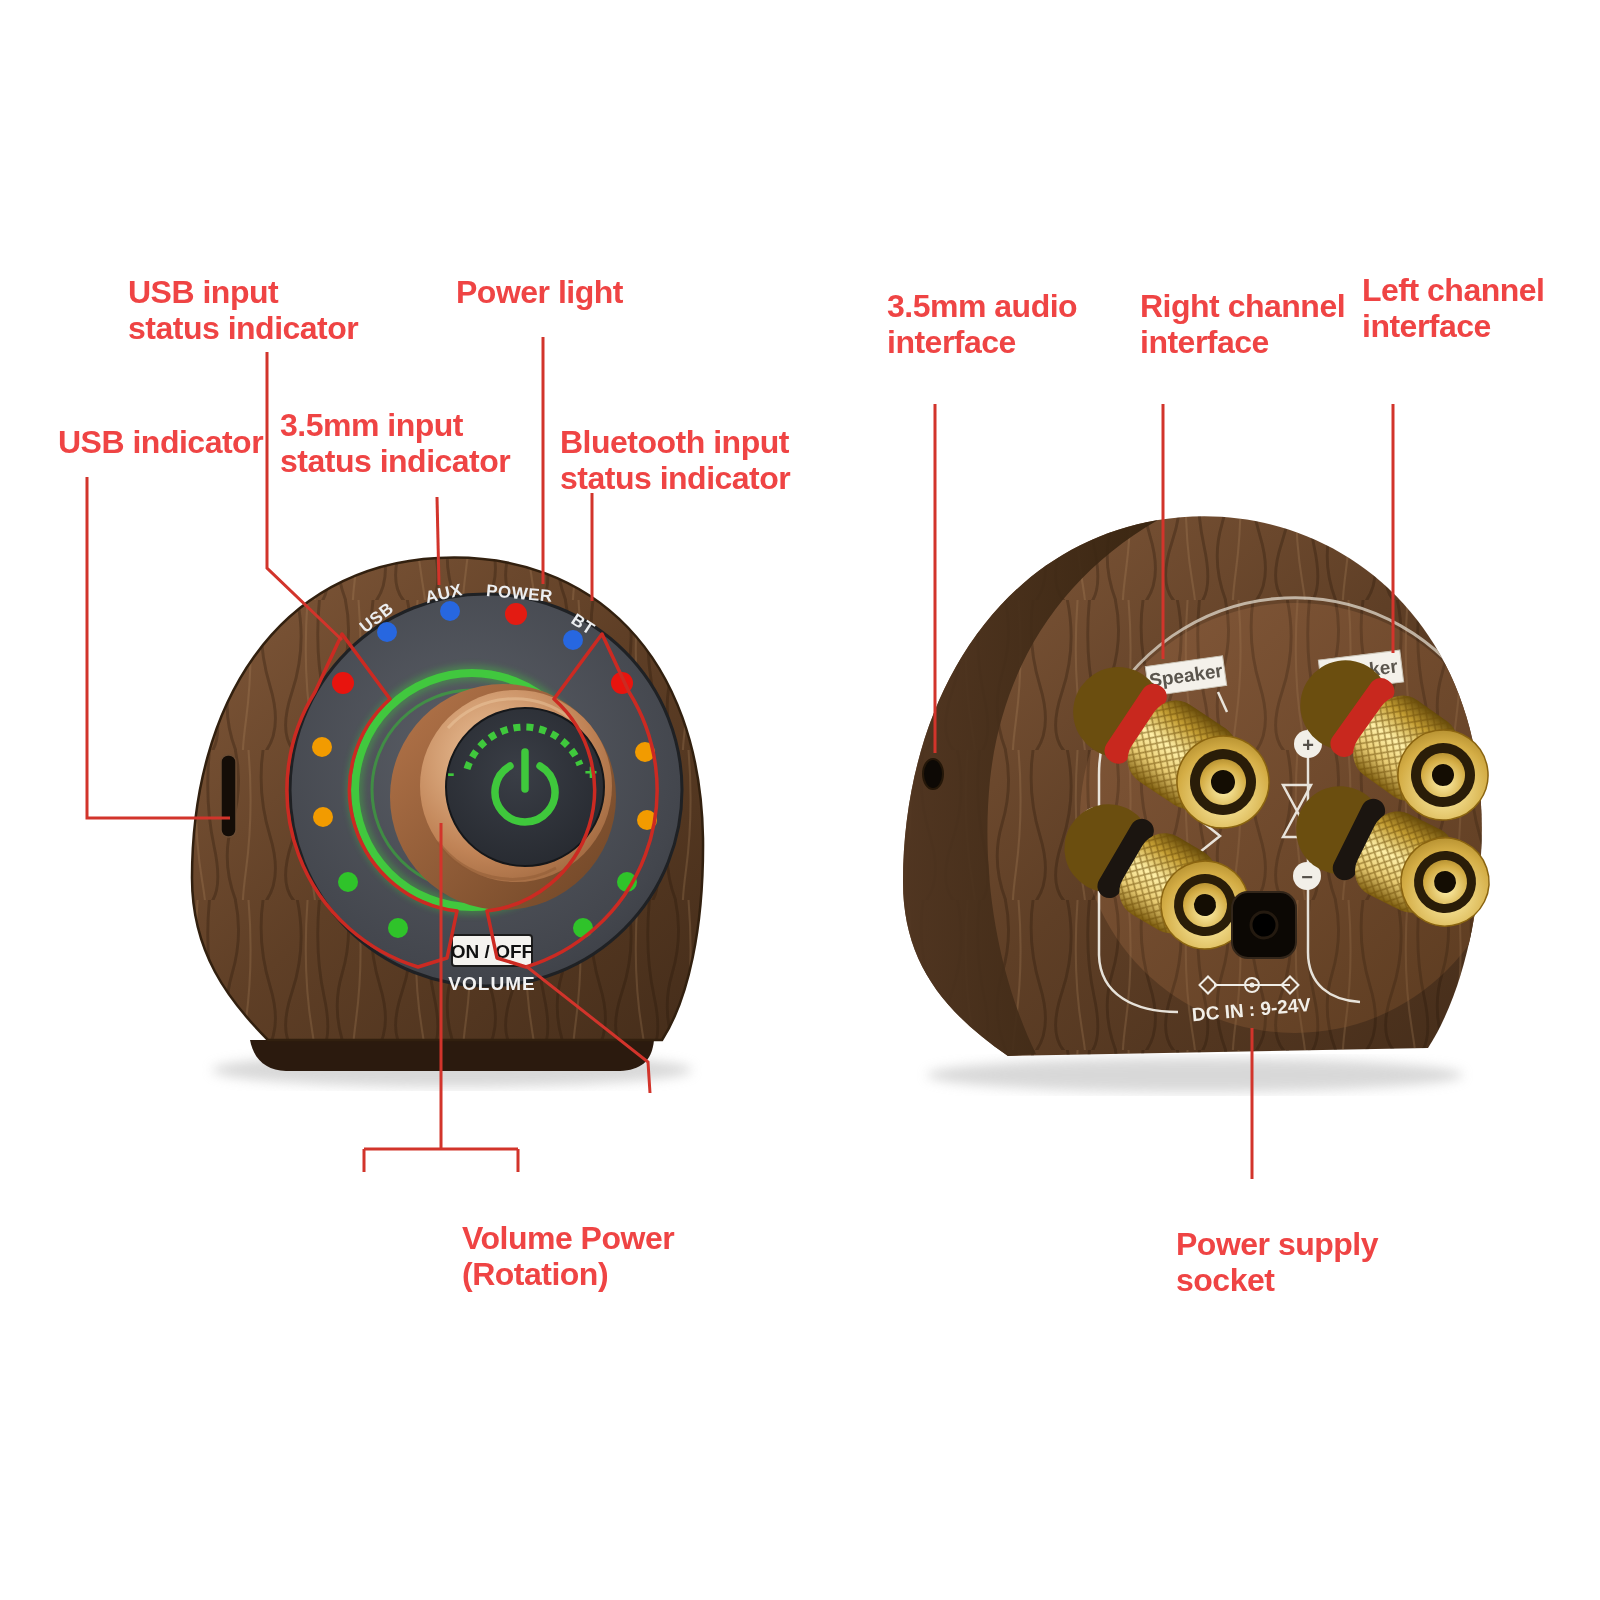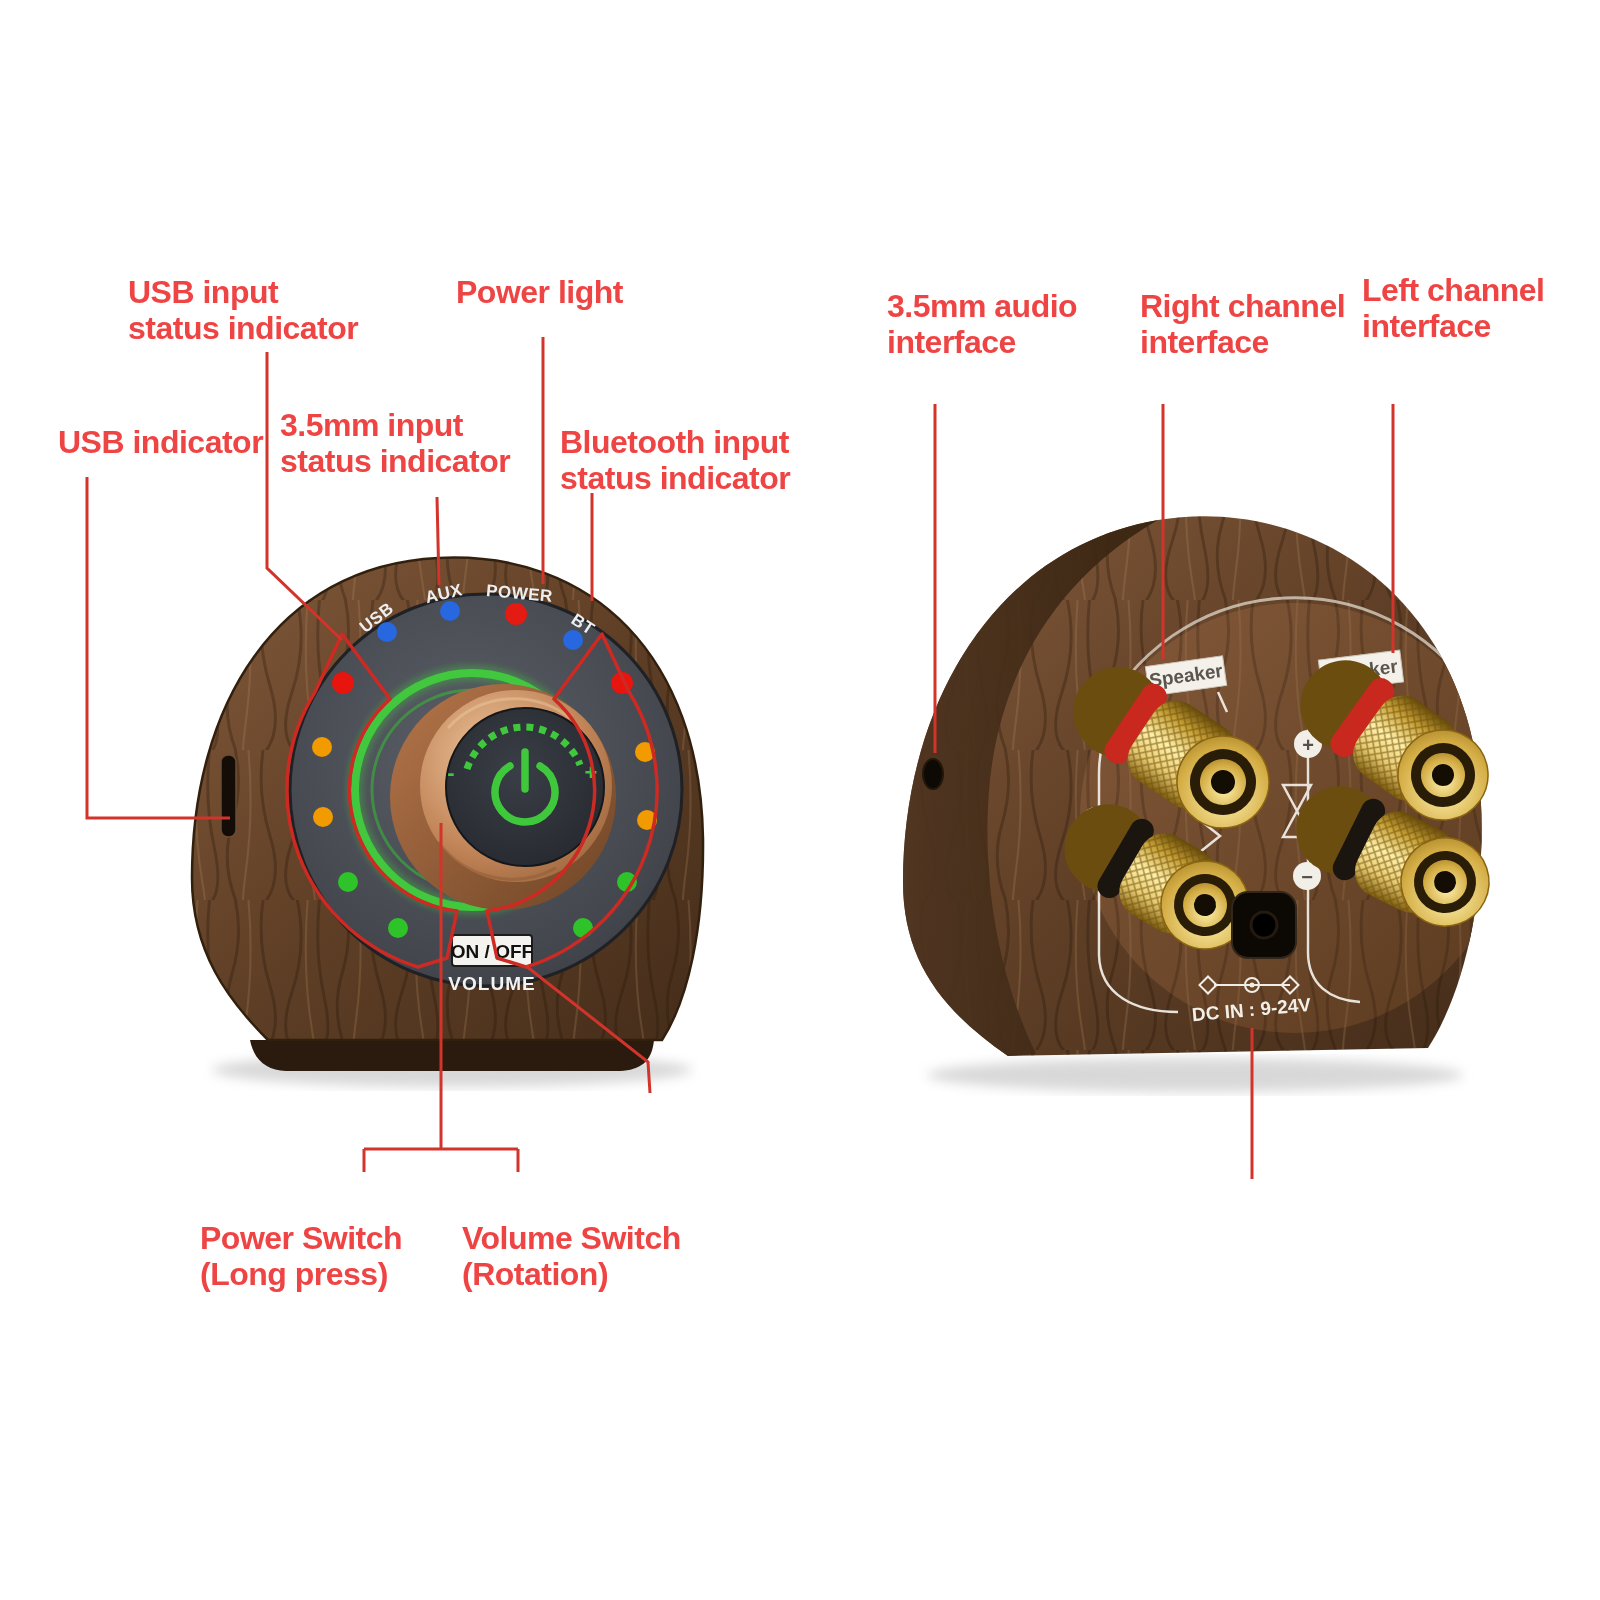--- a/index.html
+++ b/index.html
@@ -266,18 +266,18 @@
 <div class="lbl" style="left:280px;top:407px">3.5mm input
 status indicator</div>
 <div class="lbl" style="left:560px;top:424px">Bluetooth input
 status indicator</div>
 <div class="lbl" style="left:887px;top:288px">3.5mm audio
 interface</div>
 <div class="lbl" style="left:1140px;top:288px">Right channel
 interface</div>
 <div class="lbl" style="left:1362px;top:272px">Left channel
 interface</div>
-<div class="lbl" style="left:200px;top:1220px">Power Switch
-(Long press)</div>
-<div class="lbl" style="left:462px;top:1220px">Volume Switch
+<div class="lbl" style="left:462px;top:1220px">Volume Power
 (Rotation)</div>
+<div class="lbl" style="left:1176px;top:1226px">Power supply
+socket</div>
 
 </div>
 
 </body></html>

